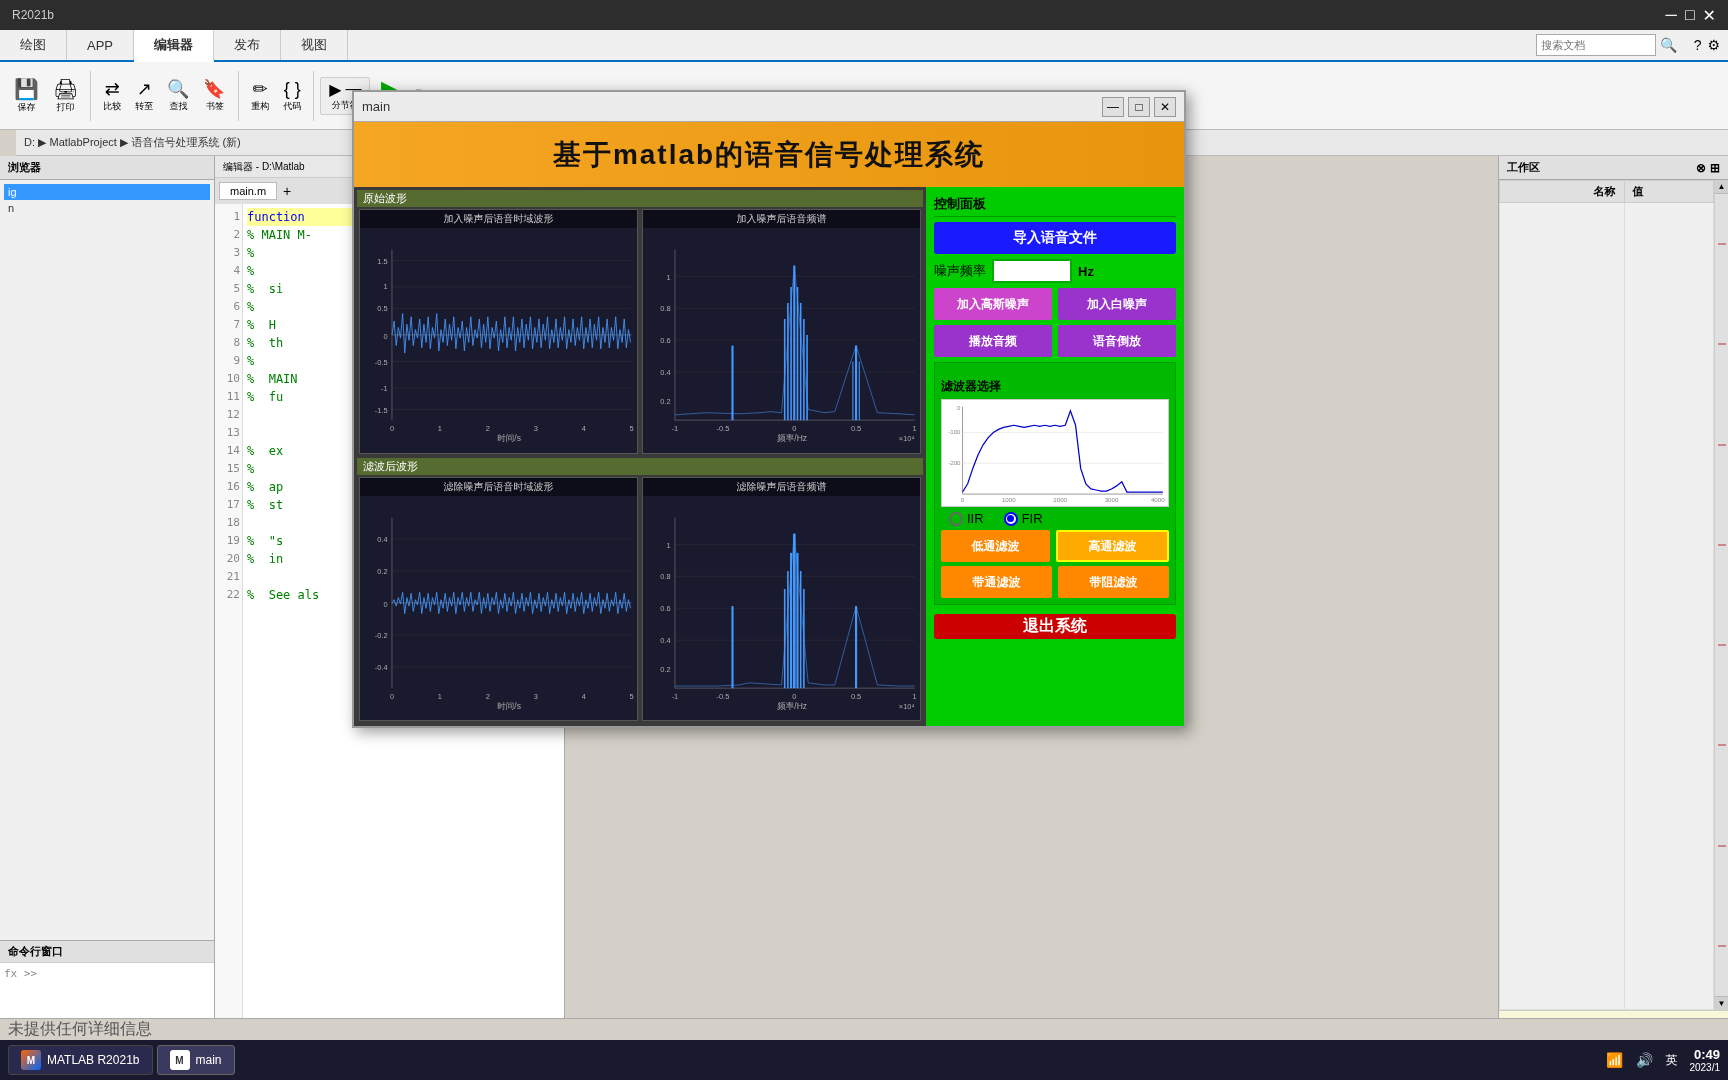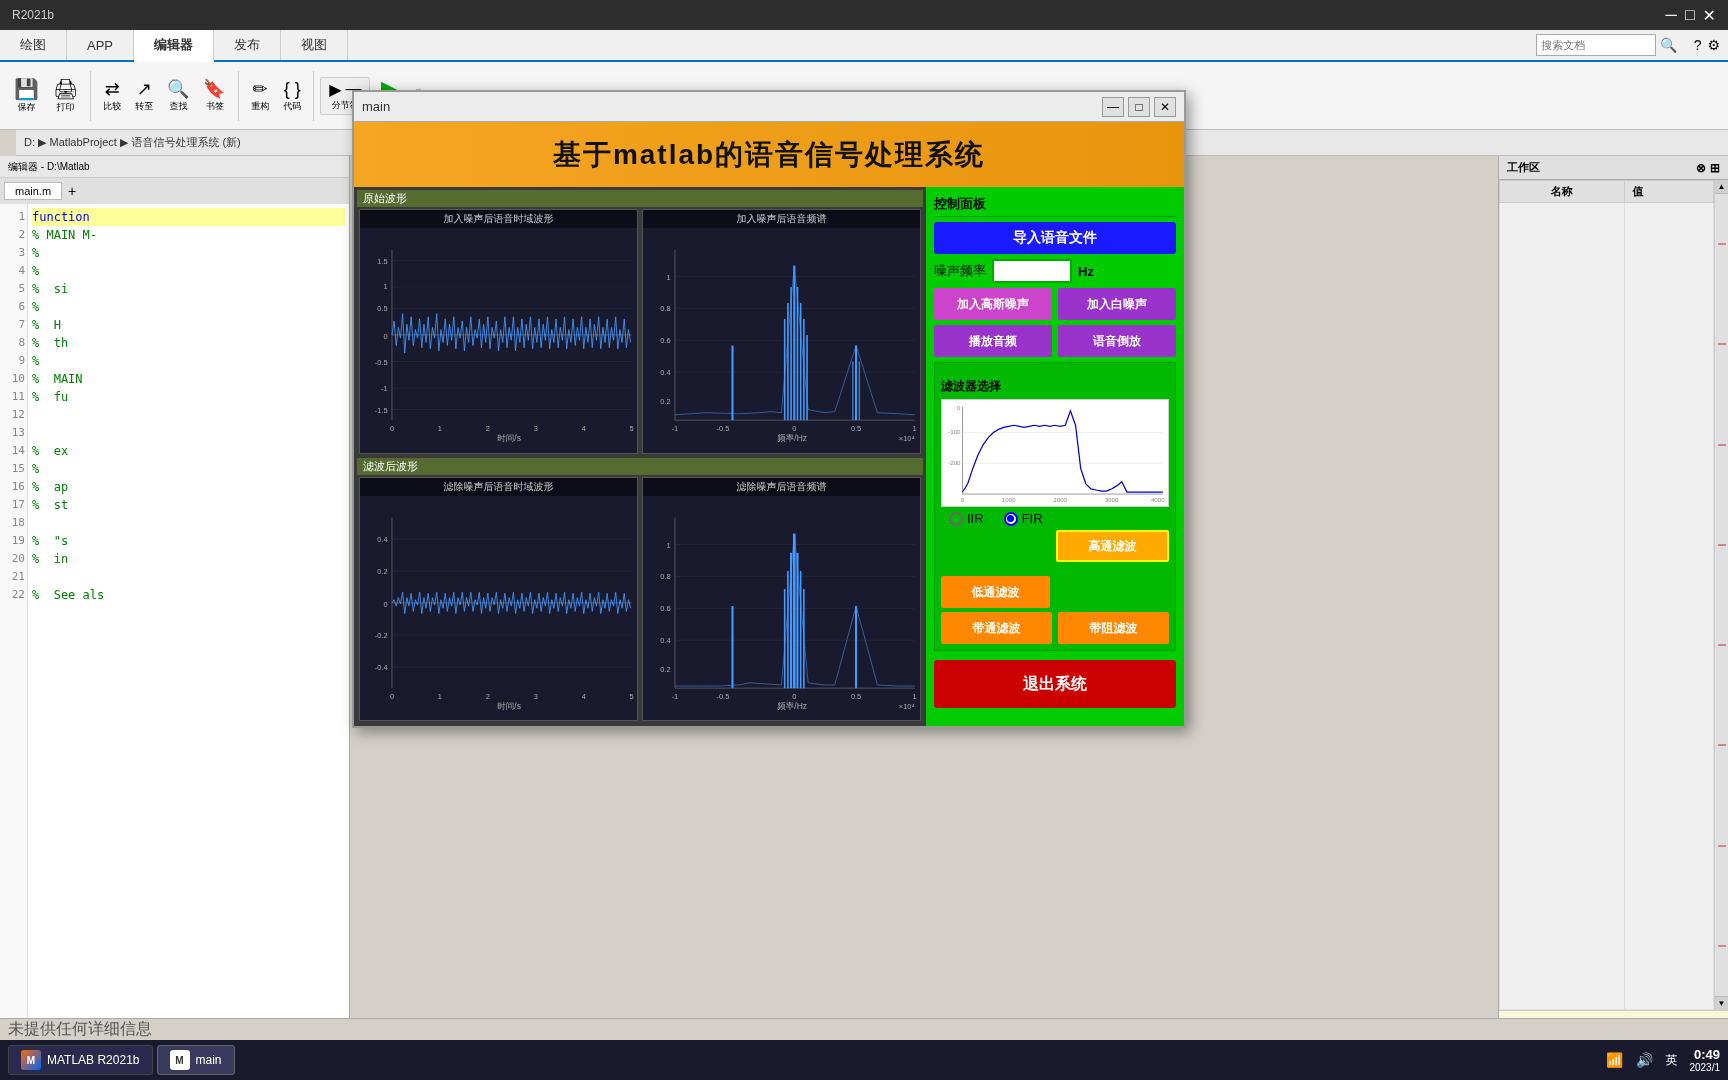--- a/index.html
+++ b/index.html
@@ -92,20 +92,34 @@
     <div style="font-size:18px;">↻</div>
   </div>
 </div>
 
 <div style="position:absolute;top:130px;left:16px;width:100%;height:26px;background:#e8e8e8;border-bottom:1px solid #bbb;display:flex;align-items:center;padding:0 8px;z-index:130;">
   <span style="font-size:11px;color:#333;">D: ▶ MatlabProject ▶ 语音信号处理系统 (新)</span>
 </div>
 
 <div style="position:absolute;top:156px;left:0;width:100%;bottom:40px;display:flex;z-index:100;">
 
+  <div style="width:215px;background:#f0f0f0;border-right:1px solid #aaa;display:flex;flex-direction:column;">
+    <div style="height:24px;background:#e0e0e0;border-bottom:1px solid #aaa;display:flex;align-items:center;padding:0 8px;font-size:11px;font-weight:bold;">浏览器</div>
+    <div style="flex:1;padding:4px;overflow:hidden;">
+      <div style="padding:2px 4px;font-size:11px;color:#333;cursor:pointer;background:#3399ff;color:#fff;">ig</div>
+      <div style="padding:2px 4px;font-size:11px;color:#333;cursor:pointer;">n</div>
+    </div>
+
+    <div style="height:100px;border-top:1px solid #aaa;background:#fff;">
+      <div style="height:22px;background:#e0e0e0;border-bottom:1px solid #ccc;display:flex;align-items:center;padding:0 8px;font-size:11px;font-weight:bold;">命令行窗口</div>
+      <div style="padding:4px;font-size:11px;font-family:monospace;color:#333;">
+        <span style="color:#888;">fx</span> <span style="color:#888;">&gt;&gt;</span>
+      </div>
+    </div>
+  </div>
 
   <div style="width:350px;background:#fff;border-right:1px solid #aaa;display:flex;flex-direction:column;">
     <div style="height:22px;background:#e8e8e8;border-bottom:1px solid #ccc;display:flex;align-items:center;padding:0 8px;font-size:10px;">编辑器 - D:\Matlab</div>
     <div style="height:26px;background:#e0e0e0;display:flex;align-items:center;padding:0 4px;gap:2px;">
       <div style="padding:2px 10px;background:#fff;border:1px solid #bbb;font-size:11px;cursor:pointer;">main.m</div>
       <span style="font-size:14px;cursor:pointer;padding:0 4px;">+</span>
     </div>
     <div style="flex:1;overflow:hidden;display:flex;">
       <div style="width:28px;background:#f8f8f8;border-right:1px solid #ddd;padding:4px 2px;font-size:11px;color:#888;text-align:right;line-height:18px;font-family:monospace;user-select:none;">
         1<br>2<br>3<br>4<br>5<br>6<br>7<br>8<br>9<br>10<br>11<br>12<br>13<br>14<br>15<br>16<br>17<br>18<br>19<br>20<br>21<br>22
@@ -142,21 +156,21 @@
       <span>工作区</span>
       <div style="display:flex;gap:4px;">
         <span style="cursor:pointer;font-size:12px;">⊗</span>
         <span style="cursor:pointer;font-size:12px;">⊞</span>
       </div>
     </div>
     <div style="display:flex;flex:1;overflow:hidden;">
       <table style="width:100%;border-collapse:collapse;">
         <thead>
           <tr>
-            <th style="background:#e0e0e0;padding:3px 8px;font-size:11px;border:1px solid #ccc;text-align:center;">名称</th>
+            <th style="background:#e0e0e0;padding:3px 8px;font-size:11px;border:1px solid #ccc;text-align:right;">名称</th>
             <th style="background:#e0e0e0;padding:3px 8px;font-size:11px;border:1px solid #ccc;text-align:left;">值</th>
           </tr>
         </thead>
         <tbody>
           <tr>
               <td style="padding:2px 8px;font-size:11px;border:1px solid #ddd;"></td>
               <td style="padding:2px 8px;font-size:11px;border:1px solid #ddd;"></td>
             </tr>
         </tbody>
       </table>
@@ -429,30 +443,30 @@
             </div>
             <div style="display:flex;align-items:center;gap:4px;cursor:pointer;">
               <div style="width:14px;height:14px;border:2px solid #0000ff;border-radius:50%;display:flex;align-items:center;justify-content:center;background:#fff;">
                 <div style="width:7px;height:7px;border-radius:50%;background:#0000ff;"></div>
               </div>
               <span style="font-size:13px;">FIR</span>
             </div>
           </div>
 
           <div style="display:flex;gap:6px;margin-bottom:4px;">
-            <button style="flex:1;height:32px;background:#ff8800;color:#fff;border:none;font-size:12px;cursor:pointer;border-radius:2px;font-family:'SimHei',sans-serif;font-weight:bold;margin-top:46px;">低通滤波</button>
+            <button style="flex:1;height:32px;background:#ff8800;color:#fff;border:none;font-size:12px;cursor:pointer;border-radius:2px;font-family:'SimHei',sans-serif;font-weight:bold;">低通滤波</button>
             <button style="flex:1;height:32px;background:#ffaa00;color:#fff;border:2px solid #ffff00;font-size:12px;cursor:pointer;border-radius:2px;font-family:'SimHei',sans-serif;font-weight:bold;">高通滤波</button>
           </div>
           <div style="display:flex;gap:6px;">
             <button style="flex:1;height:32px;background:#ff8800;color:#fff;border:none;font-size:12px;cursor:pointer;border-radius:2px;font-family:'SimHei',sans-serif;font-weight:bold;">带通滤波</button>
             <button style="flex:1;height:32px;background:#ff8800;color:#fff;border:none;font-size:12px;cursor:pointer;border-radius:2px;font-family:'SimHei',sans-serif;font-weight:bold;">带阻滤波</button>
           </div>
         </div>
 
-        <button style="width:100%;height:48px;background:#cc0000;color:#fff;border:none;font-size:16px;cursor:pointer;border-radius:3px;font-family:'SimHei',sans-serif;font-weight:bold;margin-top:4px;">退出系统</button>
+        <button style="width:100%;height:25px;background:#cc0000;color:#fff;border:none;font-size:16px;cursor:pointer;border-radius:3px;font-family:'SimHei',sans-serif;font-weight:bold;margin-top:4px;">退出系统</button>
 
       </div>
     </div>
   </div>
 </div>
 
 <div style="position:absolute;bottom:0;left:0;width:100%;height:40px;background:#1a1a2e;display:flex;align-items:center;padding:0 8px;gap:4px;z-index:1000;">
 
   <div style="display:flex;align-items:center;gap:6px;padding:4px 12px;background:#2a2a4e;color:#fff;font-size:12px;cursor:pointer;border:1px solid #444;border-radius:3px;">
     <div style="width:20px;height:20px;background:linear-gradient(135deg,#ff6600,#0066ff);border-radius:3px;display:flex;align-items:center;justify-content:center;font-size:10px;color:#fff;font-weight:bold;">M</div>

